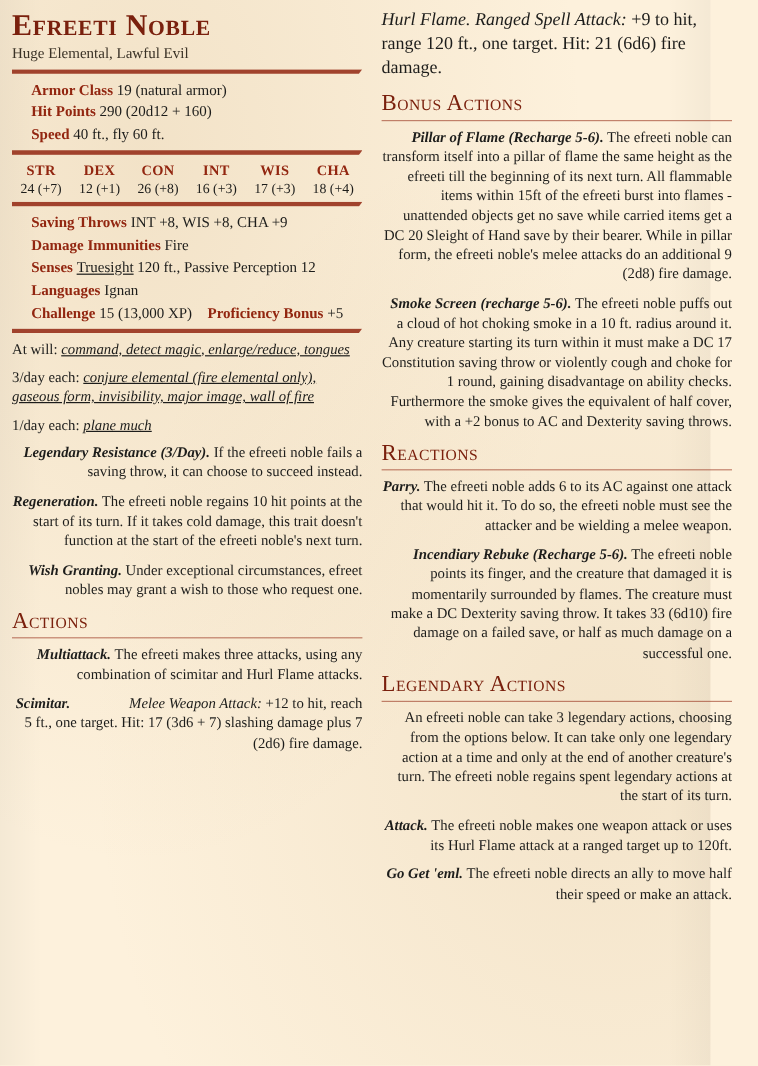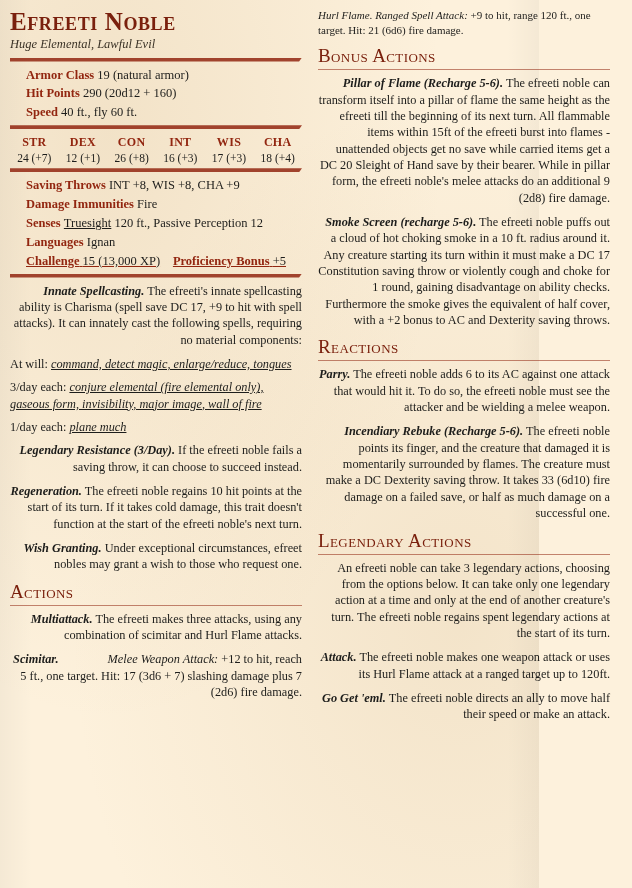--- a/index.html
+++ b/index.html
@@ -6,21 +6,21 @@
   html, body { margin:0; padding:0; }
   body {
     width: 632px;
     height: 888px;
     background: #fdf1dc;
     font-family: "Liberation Serif", serif;
     color: #1d1d1b;
     overflow: hidden;
   }
   .statblock {
-    width: 539px;
+    width: 592px;
     height: 888px;
     background:
       linear-gradient(90deg, rgba(0,0,0,0.035) 0%, rgba(0,0,0,0) 6%, rgba(0,0,0,0) 94%, rgba(0,0,0,0.035) 100%),
       radial-gradient(ellipse at 20% 15%, rgba(193,159,106,0.18), rgba(0,0,0,0) 55%),
       radial-gradient(ellipse at 85% 70%, rgba(193,159,106,0.16), rgba(0,0,0,0) 60%),
       #fdf1dc;
     display: flex;
     padding: 8px 10px 6px 10px;
     gap: 16px;
   }
@@ -33,21 +33,20 @@
     font-family: "Liberation Serif", serif;
     font-variant: small-caps;
     font-weight: bold;
     font-size: 25px;
     letter-spacing: 0.6px;
     color: #7a200d;
     margin: 0 0 1px 0;
     line-height: 1.1;
   }
   .creature-type {
-    font-style: italic;
     font-size: 12.5px;
     color: #3a3226;
     margin: 0 0 6px 0;
   }
   .rule {
     height: 4px;
     border: none;
     margin: 4px 0 5px 0;
     background: #922610;
     -webkit-clip-path: polygon(0 0, 100% 0, 99% 100%, 0 100%);
@@ -91,21 +90,20 @@
   .ability .ab-val {
     font-size: 11.5px;
     color: #1d1d1b;
     margin-top: 2px;
   }
   
   .challenge-row {
     display: flex;
     justify-content: space-between;
     align-items: flex-start;
-    text-decoration: underline;
   }
   
   .trait {
     font-size: 12.3px;
     line-height: 1.33;
     margin: 0 0 8px 0;
     text-align: right;
     color: #1d1d1b;
   }
   .trait b, .trait i.tname {
@@ -126,21 +124,21 @@
     font-family: Liberation Serif, serif;
     font-variant: small-caps;
     font-size: 19px;
     color: #7a200d;
     margin: 8px 0 0 0;
     font-weight: normal;
     letter-spacing: 0.4px;
   }
   .section-head + .thin-rule { margin-top: 2px; }
   .top-partial {
-    font-size: 11px;
+    font-size: 15px;
     line-height: 1.33;
     margin: 0 0 8px 0;
   }
 </style>
 </head>
 <body>
 
 <div class="statblock">
 
   <div class="col">
@@ -218,24 +216,20 @@
       </span>
       <span>
         <span>Proficiency Bonus</span>
         <span class="val">+5</span>
       </span>
     </div>
 
     <hr class="rule">
 
 
-    <p class="trait">
-      <i class="tname">Innate Spellcasting.</i>
-      <span>The efreeti's innate spellcasting ability is Charisma (spell save DC 17, +9 to hit with spell attacks). It can innately cast the following spells, requiring no material components:</span>
-    </p>
 
     <p class="spell-line">
       <span>At will: </span><i><u>command, detect magic, enlarge/reduce, tongues</u></i>
     </p>
     <p class="spell-line">
       <span>3/day each: </span><i><u>conjure elemental (fire elemental only), gaseous form, invisibility, major image, wall of fire</u></i>
     </p>
     <p class="spell-line">
       <span>1/day each: </span><i><u>plane much</u></i>
     </p>

